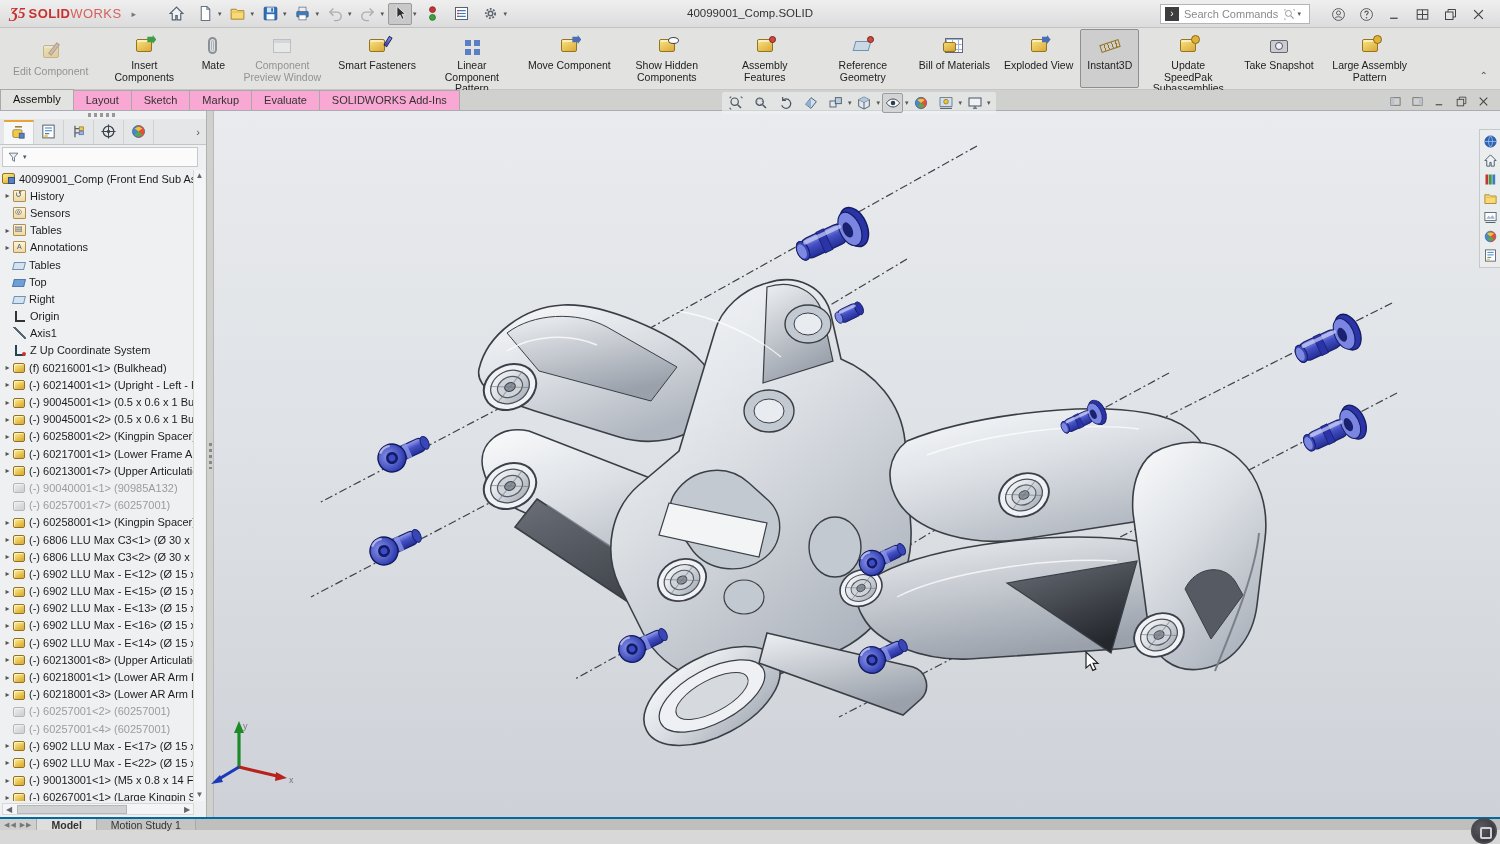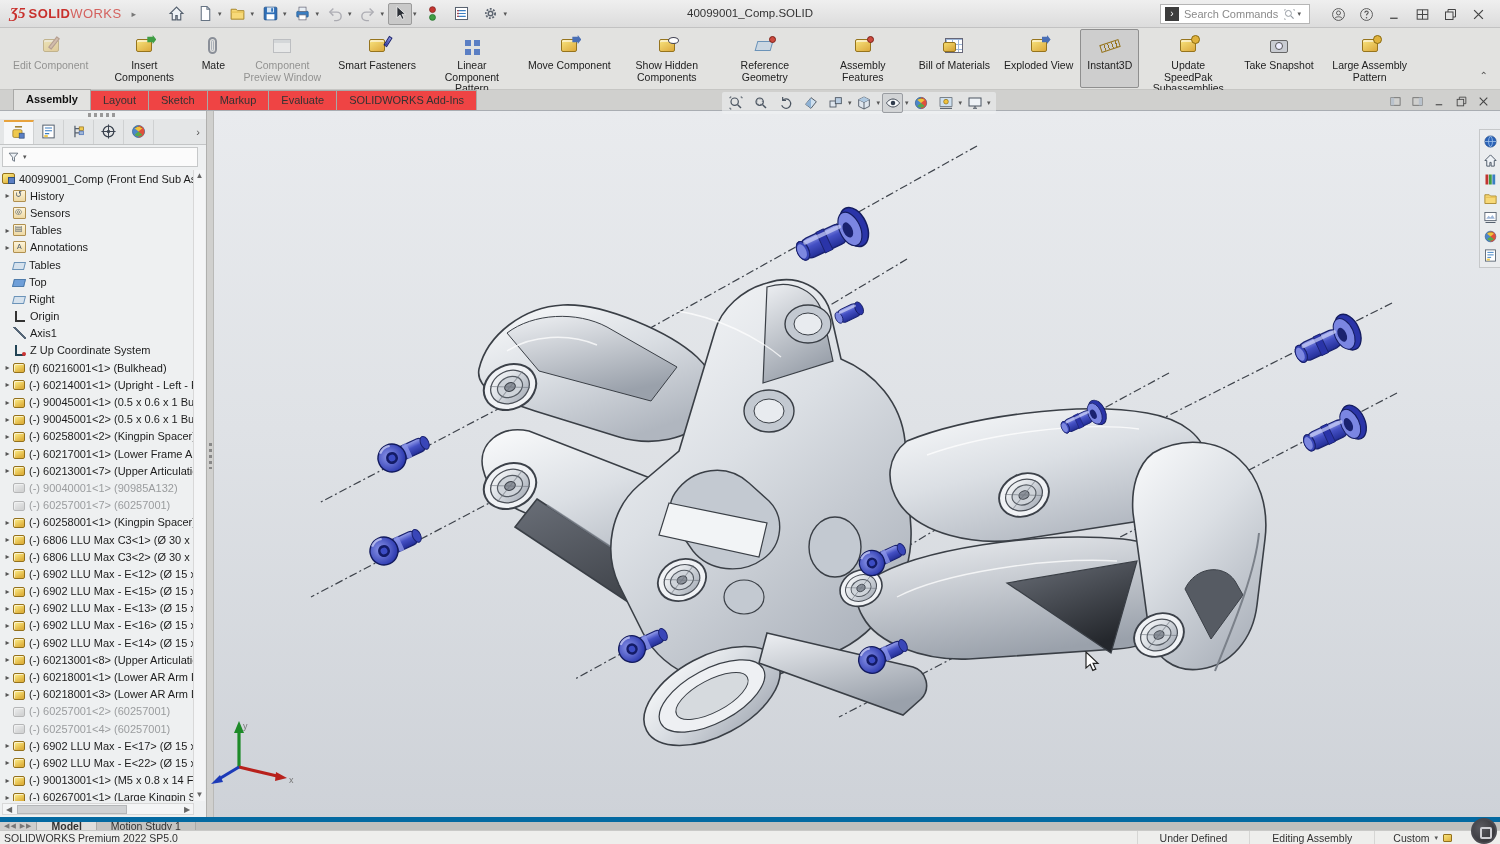--- a/index.html
+++ b/index.html
@@ -35,21 +35,21 @@
   .winbtn svg { width:15px; height:15px; }
 
   
   .ribbon { position:absolute; left:0; top:28px; width:1500px; height:62px;
     background:#e2e2e0; border-bottom:1px solid #c6c6c4; display:flex; align-items:stretch; padding-left:6px;}
   .rbtn { display:flex; flex-direction:column; align-items:center; justify-content:flex-start;
     padding:4px 6px 1px; margin:1px 0; border:1px solid transparent; border-radius:2px; }
   .rbtn .rlabel { font-size:10.5px; line-height:11.5px; text-align:center; max-width:84px; color:#222; margin-top:2px;}
   .rbtn .rcaret { font-size:7px; color:#444; margin-top:1px; height:8px;}
   .rbtn .rcaret.hid { visibility:hidden; }
-  .rbtn.disabled { opacity:.42; }
+  .rbtn.disabled { opacity:.42;justify-content:flex-end; }
   .rbtn.active { background:#cecece; border-color:#8f8f8f; }
   .ribbon-collapse { position:absolute; right:12px; top:70px; color:#555; font-size:10px; }
 
   
   .ric { width:26px; height:24px; position:relative; flex:none; }
   .ric i { position:absolute; display:block; }
   .rc-gold { left:5px; top:5px; width:16px; height:13px; background:linear-gradient(150deg,#f8e47e,#dca93c);
     border:1px solid #96741d; border-radius:2px; box-shadow:inset 0 2px 0 rgba(255,255,255,.55);}
   .rc-gold2 { left:2px; top:8px; width:13px; height:10px; background:linear-gradient(150deg,#f5dc6e,#d3a035);
     border:1px solid #96741d; border-radius:2px;}
@@ -70,23 +70,23 @@
     background-image:linear-gradient(#9db6d8 1px,transparent 1px),linear-gradient(90deg,#9db6d8 1px,transparent 1px); background-size:6px 5px;}
   .rc-ruler { left:3px; top:8px; width:20px; height:8px; background:linear-gradient(#f4e07a,#d9a73c); border:1px solid #96741d; transform:rotate(-18deg);
     background-image:repeating-linear-gradient(90deg,transparent 0 3px,#96741d 3px 4px); }
   .rc-camera { left:4px; top:6px; width:18px; height:13px; background:#c9ccd2; border:1px solid #666; border-radius:2px;}
   .rc-camlens { left:9px; top:8px; width:8px; height:8px; border:1.5px solid #555; border-radius:50%; background:#eef;}
   .rc-pencil { left:14px; top:2px; width:4px; height:14px; background:#b86; border:1px solid #742; transform:rotate(38deg);}
 
   
   .tabrow { position:absolute; left:0; top:90px; width:1500px; height:21px; background:#d0d0ce;
     border-bottom:1px solid #a9adb2; display:flex; align-items:flex-end; }
-  .ctab { height:20px; padding:3px 12px 0; border:1px solid #a9a9a7; border-bottom:none; background:#ef4444;
+  .ctab { height:20px; padding:3px 12px 0; border:1px solid #a9a9a7; border-bottom:none; background:#f9a8d4;
     font-size:11px; color:#333; margin-right:-1px; }
-  .ctab.active { background:#e2e2e0; font-weight:bold; color:#111; height:21px;margin-left:13px; }
+  .ctab.active { background:#e2e2e0; font-weight:normal; color:#111; height:21px; }
   .docwin { position:absolute; right:6px; top:3px; display:flex; align-items:center; }
   .docwin span { display:flex; align-items:center; justify-content:center; width:22px; height:16px; }
   .docwin svg { width:13px; height:13px; }
 
   
   .headsup { position:absolute; left:722px; top:92px; height:22px; display:flex; align-items:center;
     background:rgba(240,242,244,.55); border-radius:2px; padding:0 3px; z-index:30;}
   .hbtn { display:flex; align-items:center; width:21px; height:20px; justify-content:center; border-radius:2px;}
   .hbtn svg { width:16px; height:16px; }
   .hbtn.pressed { background:#d2d4d6; border:1px solid #9a9da2; }
@@ -154,21 +154,21 @@
   .fm-hscroll .rt { right:0; }
   .fm-hscroll .thumb { position:absolute; left:14px; top:1px; width:110px; height:9px; background:#cfd1d3; border:1px solid #b4b6b8;}
 
   
   .taskpane { position:absolute; right:0; top:18px; width:21px; display:flex; flex-direction:column; align-items:center;
     background:rgba(235,237,239,.8); border:1px solid #c6c8ca; border-right:none; padding:2px 0; z-index:25;}
   .tpbtn { width:19px; height:19px; display:flex; align-items:center; justify-content:center; }
   .tpbtn svg { width:15px; height:15px; }
 
   
-  .sheettabs { position:absolute; left:0; bottom:14px; width:1500px; height:13px; background:#bfbfbd; border-top:5px solid #0369a1; display:flex; align-items:stretch;}
+  .sheettabs { position:absolute; left:0; bottom:14px; width:1500px; height:13px; background:#bfbfbd; border-top:2px solid #0369a1; display:flex; align-items:stretch;}
   .tabnav { display:flex; align-items:center; padding:0 4px; background:#cfcfcd; color:#777; font-size:7px; letter-spacing:1px; border-right:1px solid #a9a9a7;}
   .sheettab { padding:0 14px; display:flex; align-items:center; font-size:10.5px; color:#333; background:#c4c4c2; border-right:1px solid #a9a9a7;}
   .sheettab.active { background:#dededc; font-weight:bold; }
   .statusbar { position:absolute; left:0; bottom:0; width:1500px; height:14px; background:#eeeeec; border-top:1px solid #c9c9c7;
     display:flex; align-items:center; font-size:10.5px; color:#333; }
   .status-left { margin-left:4px; }
   .status-right { margin-left:auto; display:flex; align-items:center; height:100%; }
   .status-item { padding:0 22px; border-left:1px solid #d6d6d4; height:100%; display:flex; align-items:center;}
   .status-custom { padding:0 8px 0 18px; border-left:1px solid #d6d6d4; height:100%; display:flex; align-items:center; gap:5px; margin-right:40px;}
   .status-custom .caret { font-size:7px; color:#555; }
@@ -560,33 +560,33 @@
         <span class="ric">
           <i class="rc-gold"></i>
           <i class="chip-eye"></i>
         </span>
         <span class="rlabel">Show Hidden Components</span>
         <span class="rcaret hid"></span>
       </div>
 
       <div class="rbtn">
         <span class="ric">
+          <i class="rc-gold"></i>
+          <i class="chip-dot"></i>
+        </span>
+        <span class="rlabel">Assembly Features</span>
+        <span class="rcaret hid">▾</span>
+      </div>
+
+      <div class="rbtn">
+        <span class="ric">
           <i class="rc-plane"></i>
           <i class="chip-dot"></i>
         </span>
         <span class="rlabel">Reference Geometry</span>
-        <span class="rcaret hid">▾</span>
-      </div>
-
-      <div class="rbtn">
-        <span class="ric">
-          <i class="rc-gold"></i>
-          <i class="chip-dot"></i>
-        </span>
-        <span class="rlabel">Assembly Features</span>
         <span class="rcaret hid">▾</span>
       </div>
 
 
       <div class="rbtn">
         <span class="ric">
           <i class="rc-table"></i>
           <i class="rc-gold2"></i>
         </span>
         <span class="rlabel">Bill of Materials</span>
@@ -1257,31 +1257,15 @@
   <div class="sheettabs">
     <div class="tabnav">◀◀ ▶▶</div>
     <div style="display:flex">
 
         <div class="sheettab active">Model</div>
 
         <div class="sheettab">Motion Study 1</div>
       </div>
   </div>
 
-  <div class="statusbar">
-    <span class="status-left">SOLIDWORKS Premium 2022 SP5.0</span>
-    <div class="status-right">
-      <div style="display:flex;height:100%">
-
-          <span class="status-item">Under Defined</span>
-
-          <span class="status-item">Editing Assembly</span>
-        </div>
-      <span class="status-custom">
-        <span>Custom</span>
-        <span class="caret">▾</span>
-        <span class="golddot"></span>
-      </span>
-    </div>
-  </div>
 
   <div class="recbug"></div>
 </div>
 
 </body></html>

